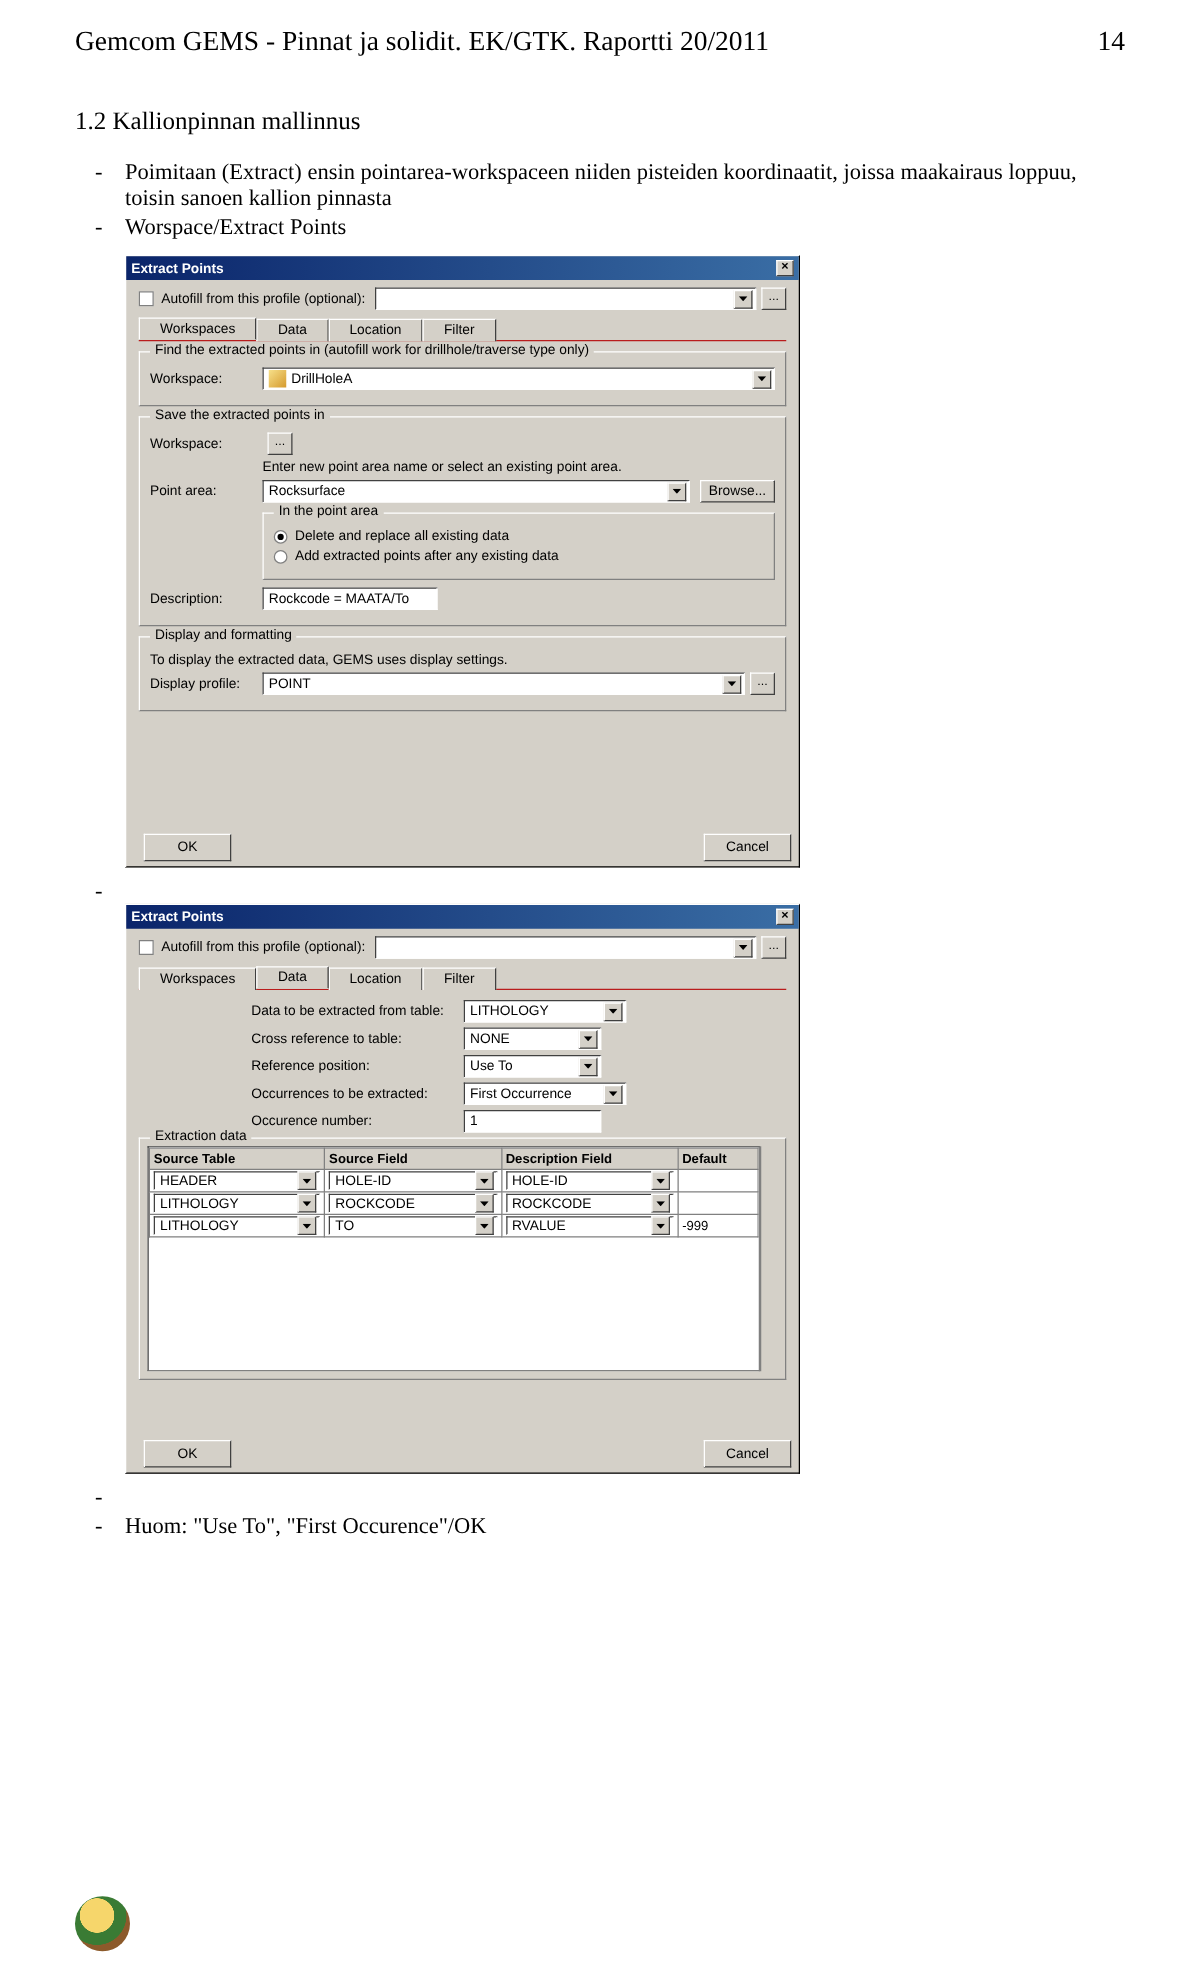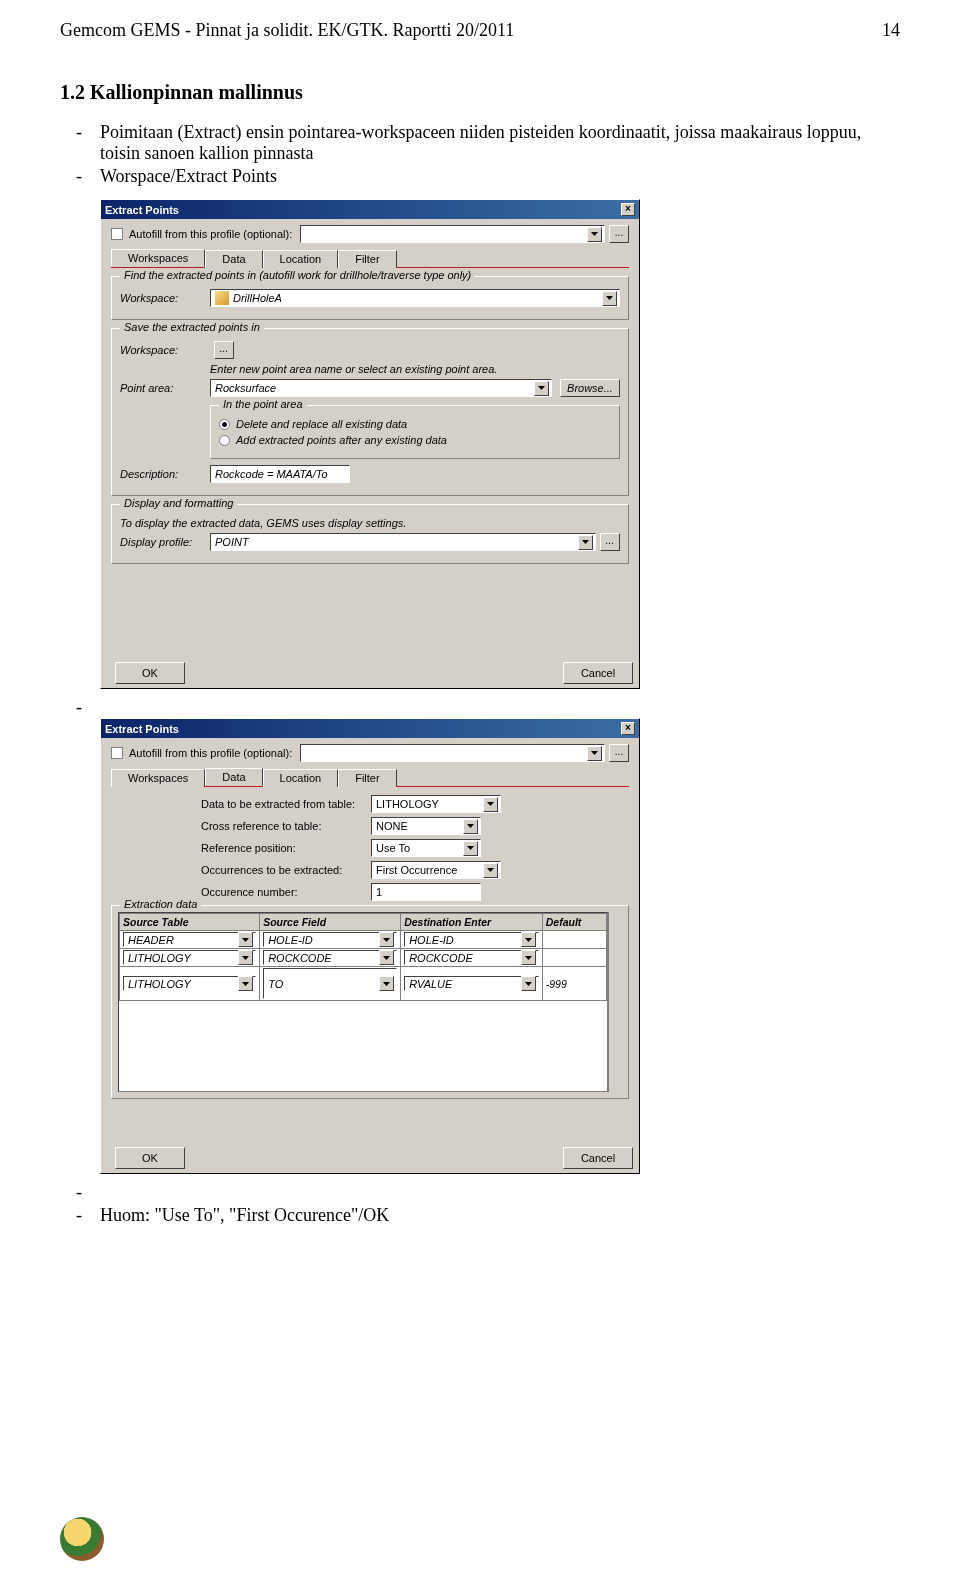--- a/index.html
+++ b/index.html
@@ -7,28 +7,28 @@
     width: 960px;
     height: 1581px;
     background: #ffffff;
     font-family: "Times New Roman", serif;
     font-size: 18px;
     color: #000;
     position: relative;
     padding: 20px 60px 30px 60px;
   }
   .page-header {
-    font-size: 18px;
+    font-size: 22px;
     display: flex;
     justify-content: space-between;
     margin-bottom: 40px;
   }
   .section-title {
     font-size: 20px;
-    font-weight: bold;
+    font-weight: normal;
     margin-bottom: 18px;
   }
   .body-list { list-style: none; margin-left: 40px; margin-bottom: 12px; }
   .body-list li { margin-bottom: 2px; position: relative;}
   .body-list li::before { content: "-"; position: absolute; left: -24px; }
 
   
   .dialog {
     width: 540px;
     background: #d4d0c8;
@@ -81,21 +81,21 @@
   .tab {
     padding: 2px 16px; border: 1px solid #808080; border-bottom: none;
     background:#d4d0c8; margin-right: 0px;
     border-top:1px solid #fff; border-left:1px solid #fff; border-right:1px solid #404040;
     position:relative; top:1px;
   }
   .tab.active { background:#d4d0c8; top:0; border-bottom:1px solid #d4d0c8; z-index:2;}
   .group {
     border: 1px solid #808080;
     border-top-color:#fff; border-left-color:#fff;
-    position: relative; padding: 12px 8px 8px 8px; margin-bottom: 8px; font-style: italic;
+    position: relative; padding: 12px 8px 8px 8px; margin-bottom: 8px;
   }
   .group::before {
     content: attr(data-title);
     position: absolute; top: -8px; left: 8px;
     background: #d4d0c8; padding: 0 4px; font-size: 11px;
   }
   .radio { width: 11px; height: 11px; border-radius: 50%; background:#fff; border:1px solid #808080; margin-right:6px; display:inline-flex; align-items:center; justify-content:center;}
   .radio.on::after { content:""; width:5px; height:5px; border-radius:50%; background:#000;}
   .btn {
     min-width: 70px; height: 22px; background:#d4d0c8;
@@ -330,21 +330,21 @@
     </div>
 
     <div class="group" data-title="Extraction data" style="padding:6px;">
       <div style="display:flex;">
       <div class="dt-wrap" style="flex:1;">
         <table class="dt">
           <thead>
                   <tr>
             <th>Source Table</th>
             <th>Source Field</th>
-            <th>Destination Enter</th>
+            <th>Description Field</th>
             <th>Default</th>
           </tr>
                 </thead>
           <tbody id="dtbody">
                   <tr>
                     <td><span class="combo" style="width: 100%; height: 15px;">
                         <span>HEADER</span>
                         <span class="arrow">
                           <svg viewBox="0 0 7 4">
                             <path d="M0 0 L7 0 L3.5 4 Z" fill="#000"></path>
@@ -398,21 +398,21 @@
                   </tr>
                   <tr>
                     <td><span class="combo" style="width: 100%; height: 15px;">
                         <span>LITHOLOGY</span>
                         <span class="arrow">
                           <svg viewBox="0 0 7 4">
                             <path d="M0 0 L7 0 L3.5 4 Z" fill="#000"></path>
                           </svg>
                         </span>
                       </span></td>
-                    <td><span class="combo" style="width: 100%; height: 31px; gap: 32px;">
+                    <td><span class="combo" style="width: 100%; height: 15px; gap: 32px;">
                         <span>TO</span>
                         <span class="arrow">
                           <svg viewBox="0 0 7 4">
                             <path d="M0 0 L7 0 L3.5 4 Z" fill="#000"></path>
                           </svg>
                         </span>
                       </span></td>
                     <td><span class="combo" style="width: 100%; height: 15px;">
                         <span>RVALUE</span>
                         <span class="arrow">

